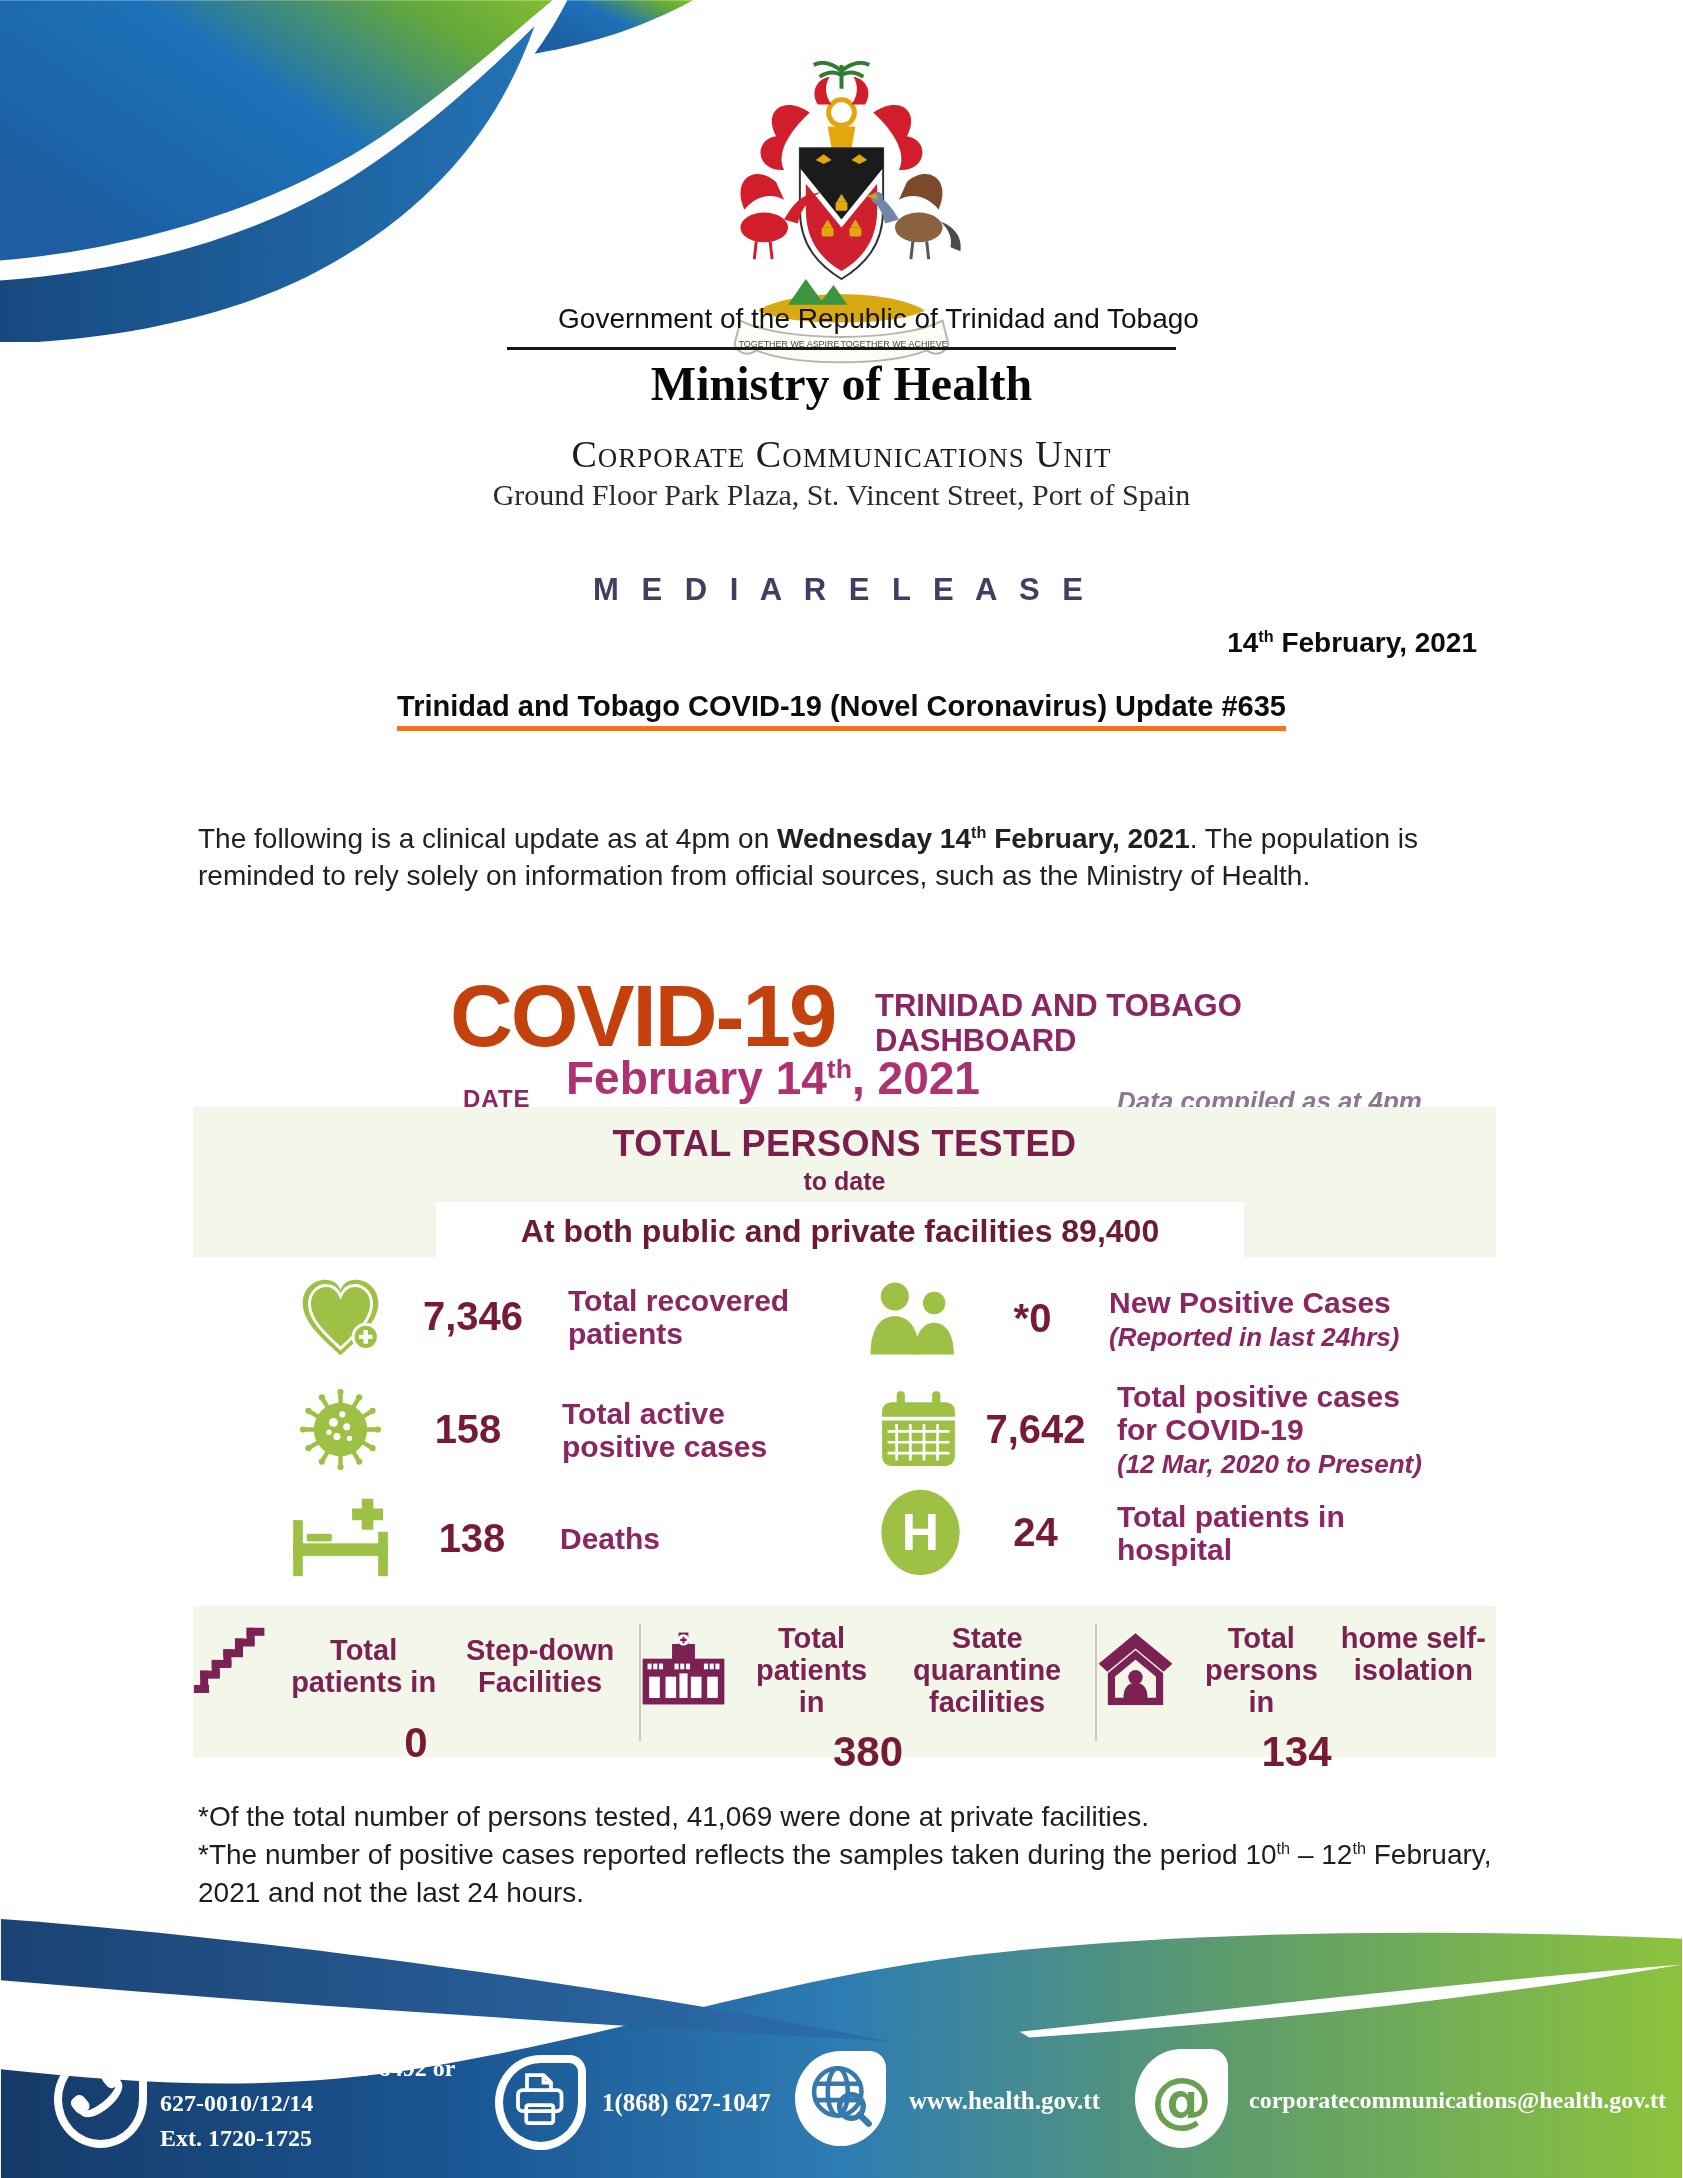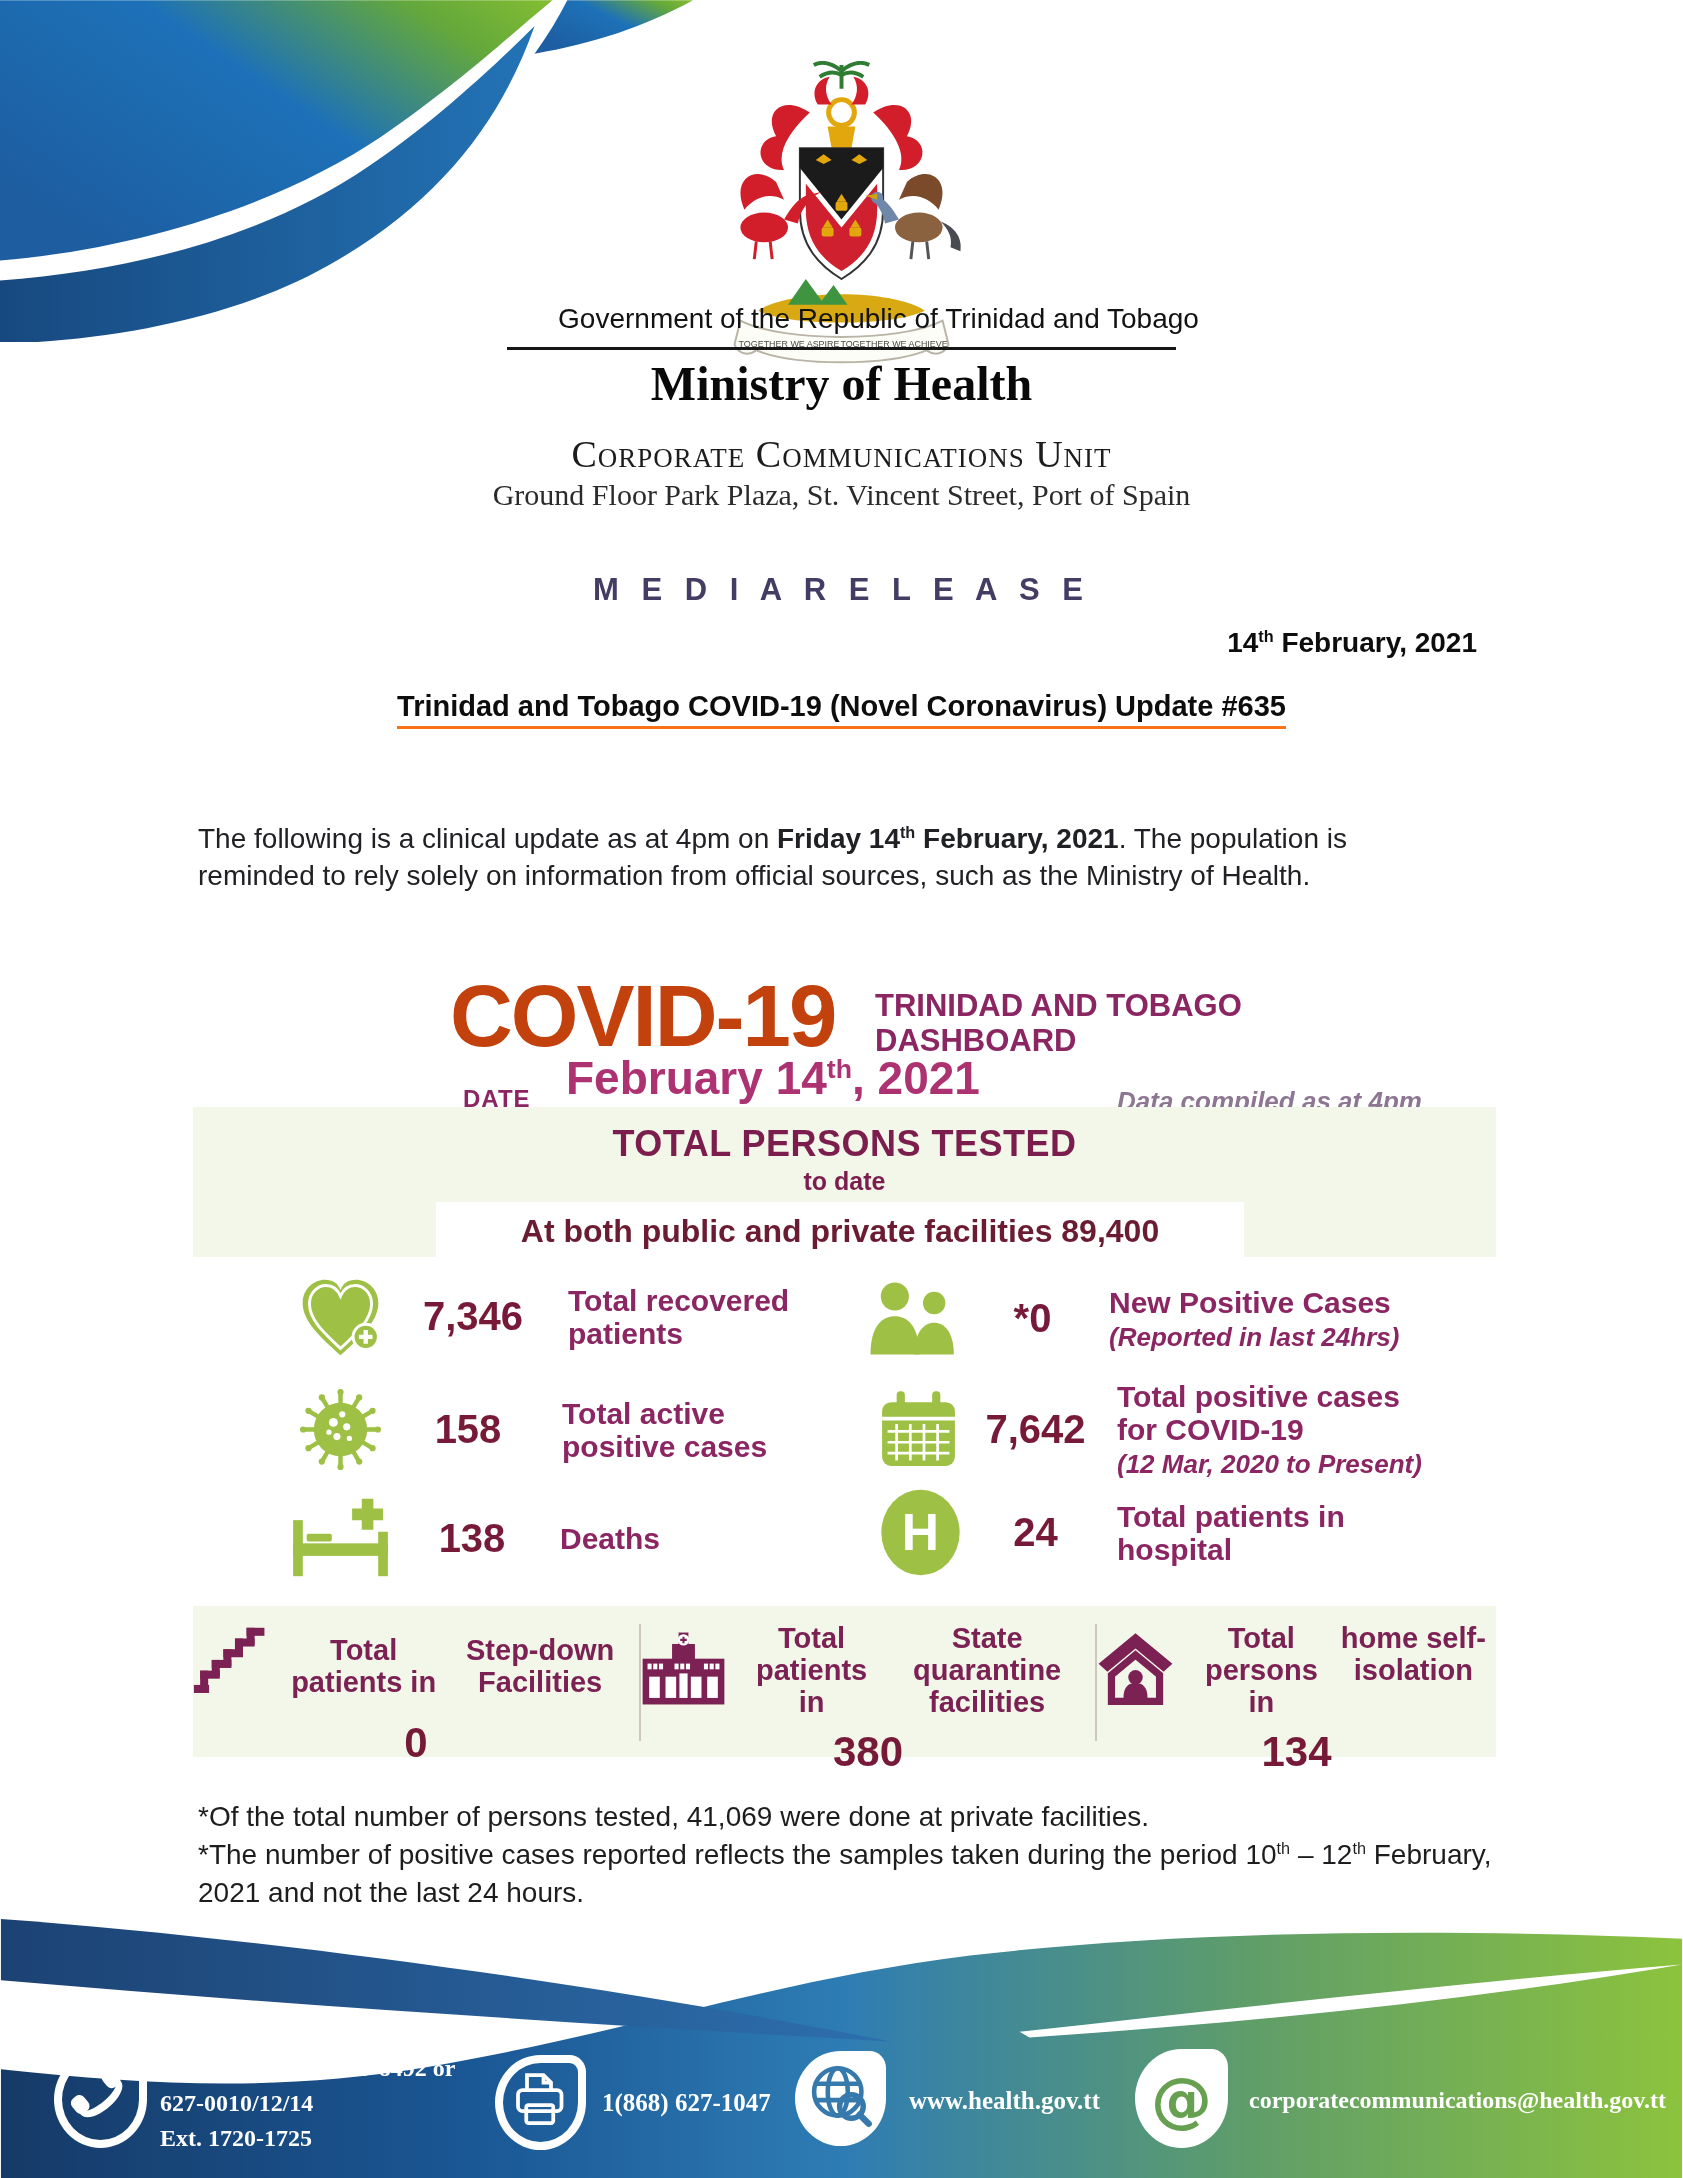--- a/index.html
+++ b/index.html
@@ -12,21 +12,21 @@
   
   .gov-line{top:303px;font-size:28px;color:#121212;padding-left:37px;}
   .sep{top:347px;left:507px;width:669px;border-top:3px solid #161616;}
   .ministry{top:356px;font-family:"Liberation Serif",serif;font-weight:bold;font-size:48px;color:#090909;}
   .unit{top:432px;font-family:"Liberation Serif",serif;font-size:38px;font-variant:small-caps;letter-spacing:1px;color:#1c1c1c;}
   .address{top:478px;font-family:"Liberation Serif",serif;font-size:30px;color:#2b2b2b;}
 
   .media-release{top:572px;font-size:31px;font-weight:bold;letter-spacing:7px;color:#443c63;}
   .rel-date{top:627px;left:0;width:1477px;text-align:right;font-size:28px;font-weight:bold;color:#0d0d0d;}
   .rel-title{top:690px;}
-  .rel-title span{display:inline-block;font-size:29px;font-weight:bold;color:#0d0d0d;border-bottom:3px solid #f97316;padding-bottom:3px;}
+  .rel-title span{display:inline-block;font-size:29px;font-weight:bold;color:#0d0d0d;border-bottom:5px solid #f97316;padding-bottom:3px;}
   .para{top:820px;left:198px;width:1297px;font-size:28px;line-height:37px;color:#202124;}
 
   
   .covid-title{left:450px;top:966px;font-size:87px;font-weight:bold;letter-spacing:-2px;color:#c2410c;}
   .covid-sub{left:875px;top:988px;font-size:31px;font-weight:bold;line-height:35px;color:#8b2663;}
   .date-label{left:463px;top:1085px;font-size:24px;font-weight:bold;letter-spacing:1px;color:#8b2663;}
   .date-main{left:566px;top:1051px;font-size:46px;font-weight:bold;color:#ad3272;}
   .compiled{left:1117px;top:1086px;font-size:26px;font-style:italic;font-weight:bold;color:#8d7691;text-align:center;}
 
   
@@ -139,21 +139,21 @@
   <div class="abs sep"></div>
   <div class="abs ctr ministry">Ministry of Health</div>
   <div class="abs ctr unit">Corporate Communications Unit</div>
   <div class="abs ctr media-release">M E D I A    R E L E A S E</div>
 
   <div class="abs ctr address">Ground Floor Park Plaza, St. Vincent Street, Port of Spain</div>
   <div class="abs rel-date"><span>14</span><sup>th</sup><span> February, 2021</span></div>
   <div class="abs ctr rel-title"><span>Trinidad and Tobago COVID-19 (Novel Coronavirus) Update #635</span></div>
 
   <div class="abs para">
-    <span>The following is a clinical update as at 4pm on </span><b><span>Friday 14</span><sup>th</sup><span> February, 2021</span></b><span>. The population is</span><br>
+    <span>The following is a clinical update as at 4pm on </span><b><span>Wednesday 14</span><sup>th</sup><span> February, 2021</span></b><span>. The population is</span><br>
     <span>reminded to rely solely on information from official sources, such as the Ministry of Health.</span>
   </div>
 
   <div class="abs covid-title">COVID-19</div>
   <div class="abs covid-sub">
       <span style="display:block">TRINIDAD AND TOBAGO</span>
       <span style="display:block">DASHBOARD</span>
     </div>
   <div class="abs date-label">DATE_</div>
   <div class="abs date-main"><span>February 14</span><sup>th</sup><span>, 2021</span></div>

